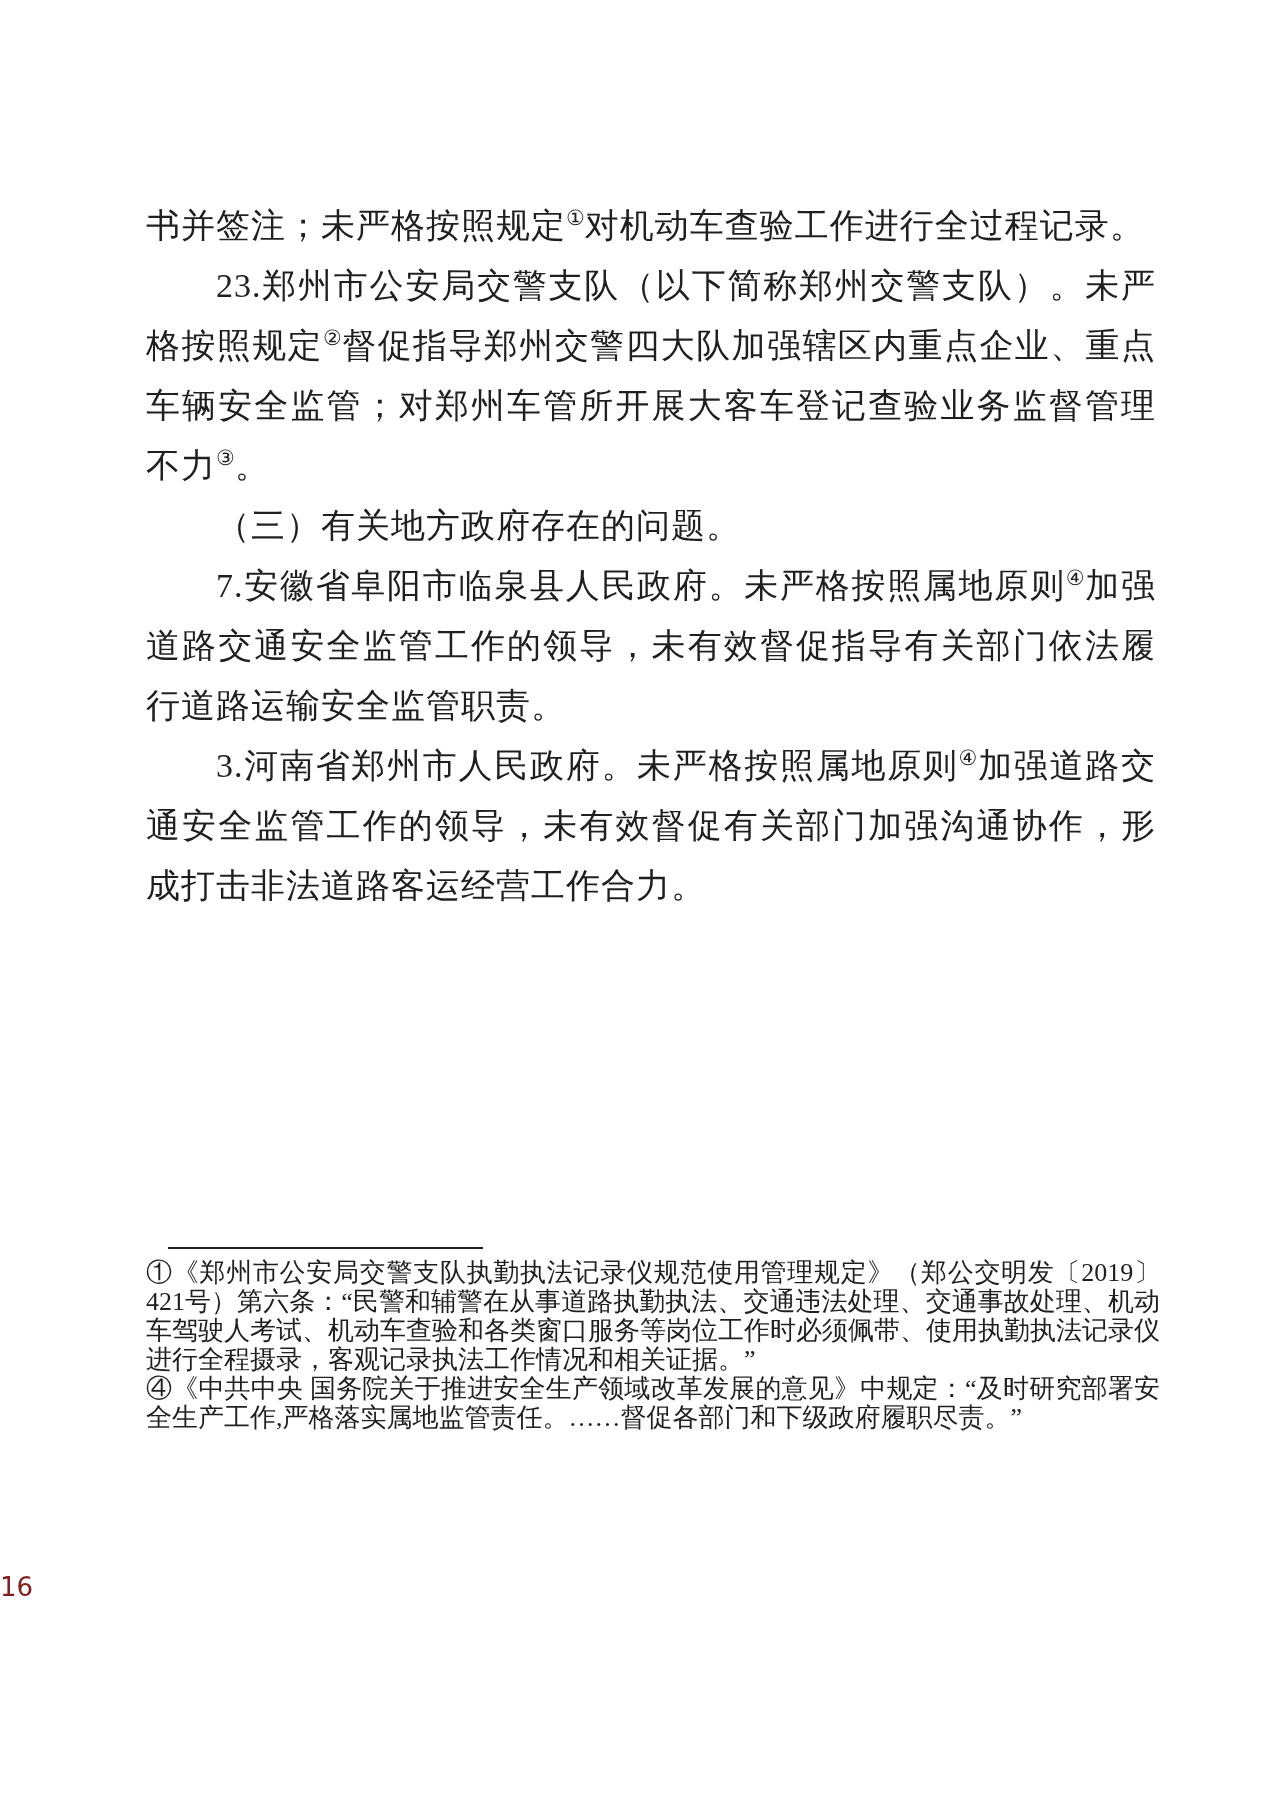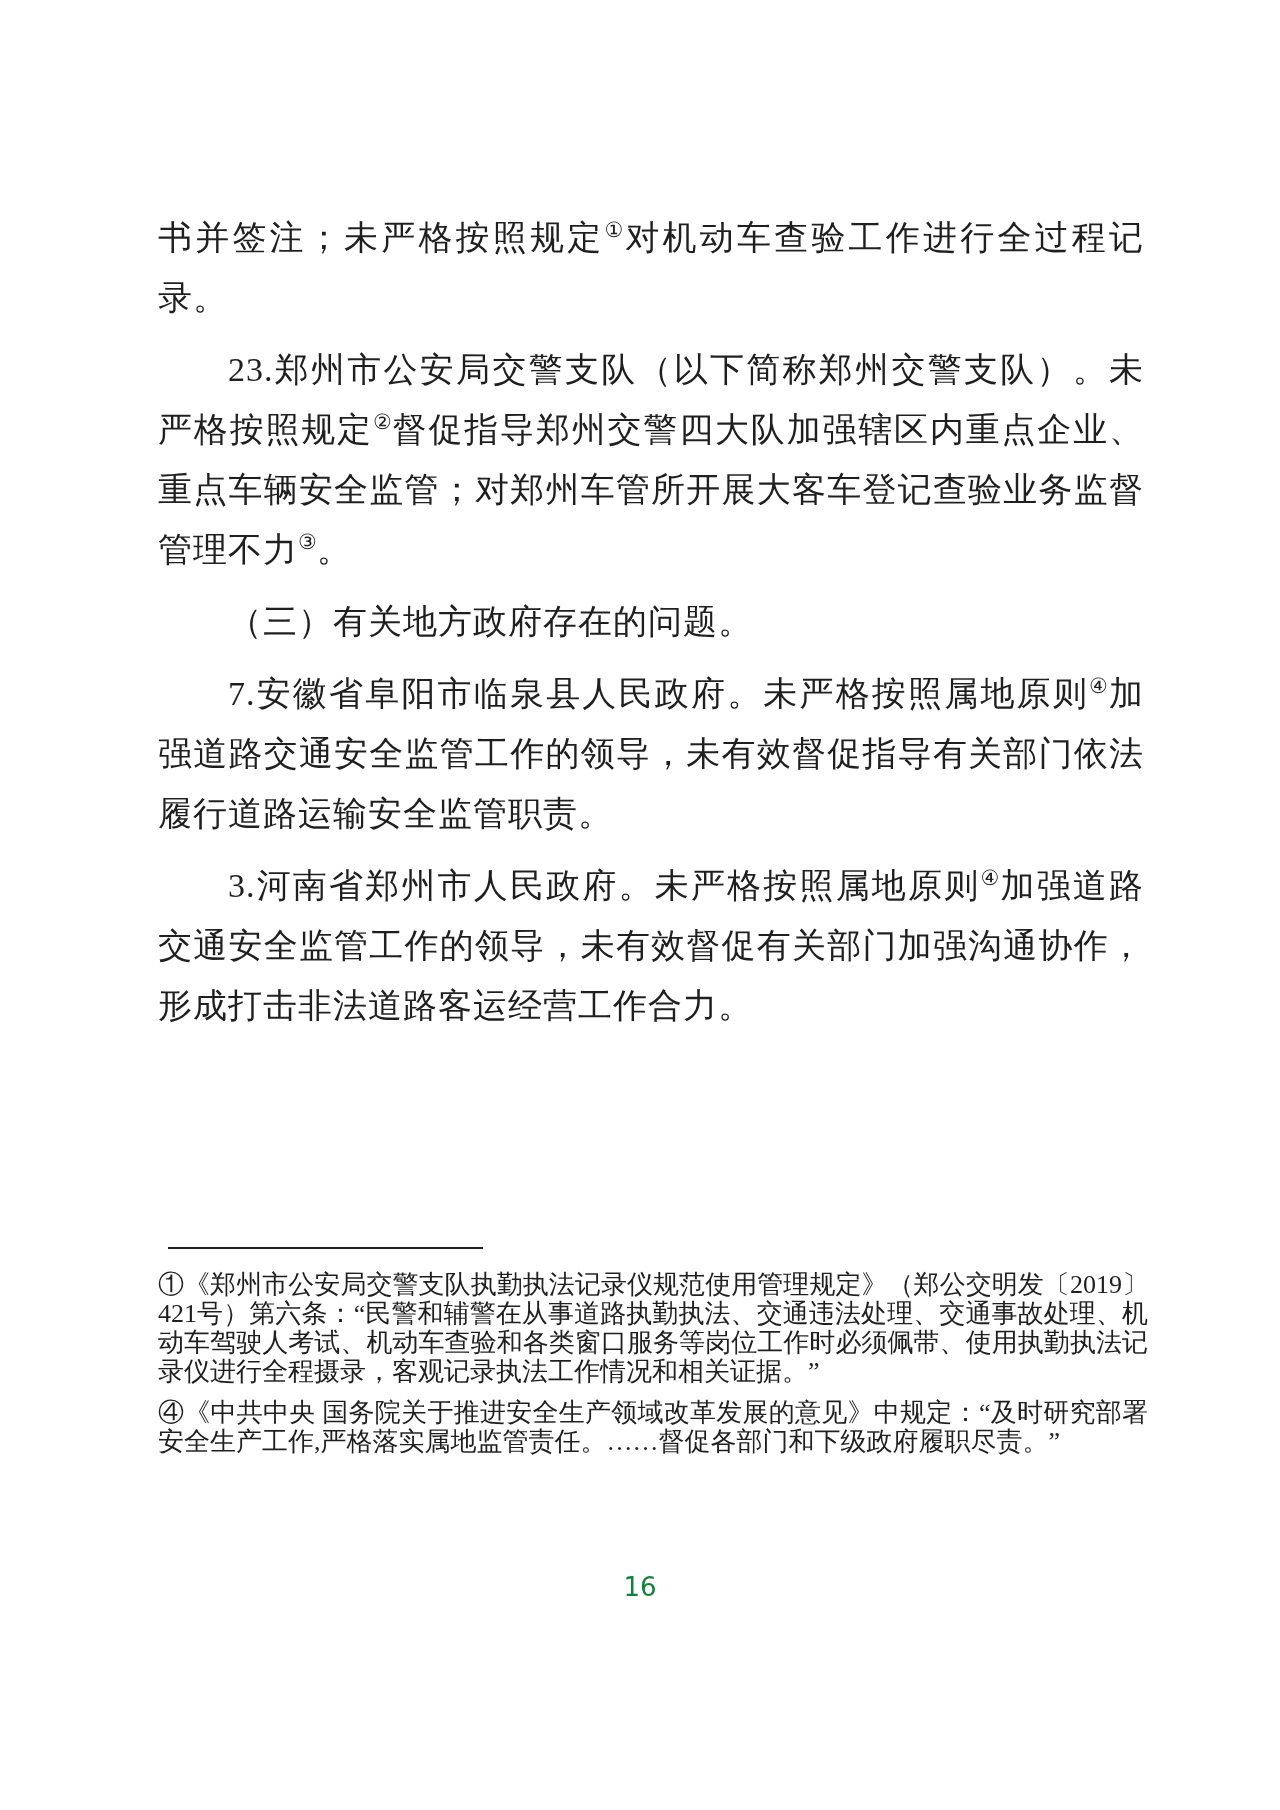--- a/index.html
+++ b/index.html
@@ -24,21 +24,21 @@
     position: absolute;
     left: 146px;
     top: 196px;
     width: 1010px;
     font-size: 34px;
     line-height: 60px;
     text-align: justify;
     text-justify: inter-ideograph;
     letter-spacing: 1px;
   }
-  .para { margin: 12px; text-indent: 70px; }
+  .para { margin: 0; text-indent: 70px; }
   .para.no-indent { text-indent: 0; }
   .para .b { font-weight: normal; }
   .para .n { font-weight: normal; }
   .para .sup {
     vertical-align: super;
     font-size: 21px;
     line-height: 0;
     letter-spacing: 0;
   }
   .kai { font-weight: normal; }
@@ -53,30 +53,30 @@
   .footnotes {
     position: absolute;
     left: 146px;
     top: 1258px;
     width: 1014px;
     font-size: 26px;
     line-height: 29px;
     text-align: justify;
     text-justify: inter-ideograph;
   }
-  .fn { margin: 12px; }
+  .fn { margin: 0; }
   .page-number {
     position: absolute;
     left: 0;
     top: 1572px;
     width: 100%;
-    text-align: center;
+    text-align: left;
     font-size: 26px;
     font-family: "DejaVu Sans", "Liberation Sans", sans-serif;
-    color: #15803d;
+    color: #7f1d1d;
   }
 </style>
 </head>
 <body>
 
 <div class="page">
   <div class="main-text">
       <p class="para body no-indent"><span class="n">书并签注；未严格按照规定</span><span class="sup">①</span><span class="n">对机动车查验工作进行全过程记录。</span></p>
       <p class="para body"><span class="b">23.郑州市公安局交警支队</span><span class="n">（以下简称郑州交警支队）。未严格按照规定</span><span class="sup">②</span><span class="n">督促指导郑州交警四大队加强辖区内重点企业、重点车辆安全监管；对郑州车管所开展大客车登记查验业务监督管理不力</span><span class="sup">③</span><span class="n">。</span></p>
       <p class="para kai"><span class="n">（三）有关地方政府存在的问题。</span></p>

